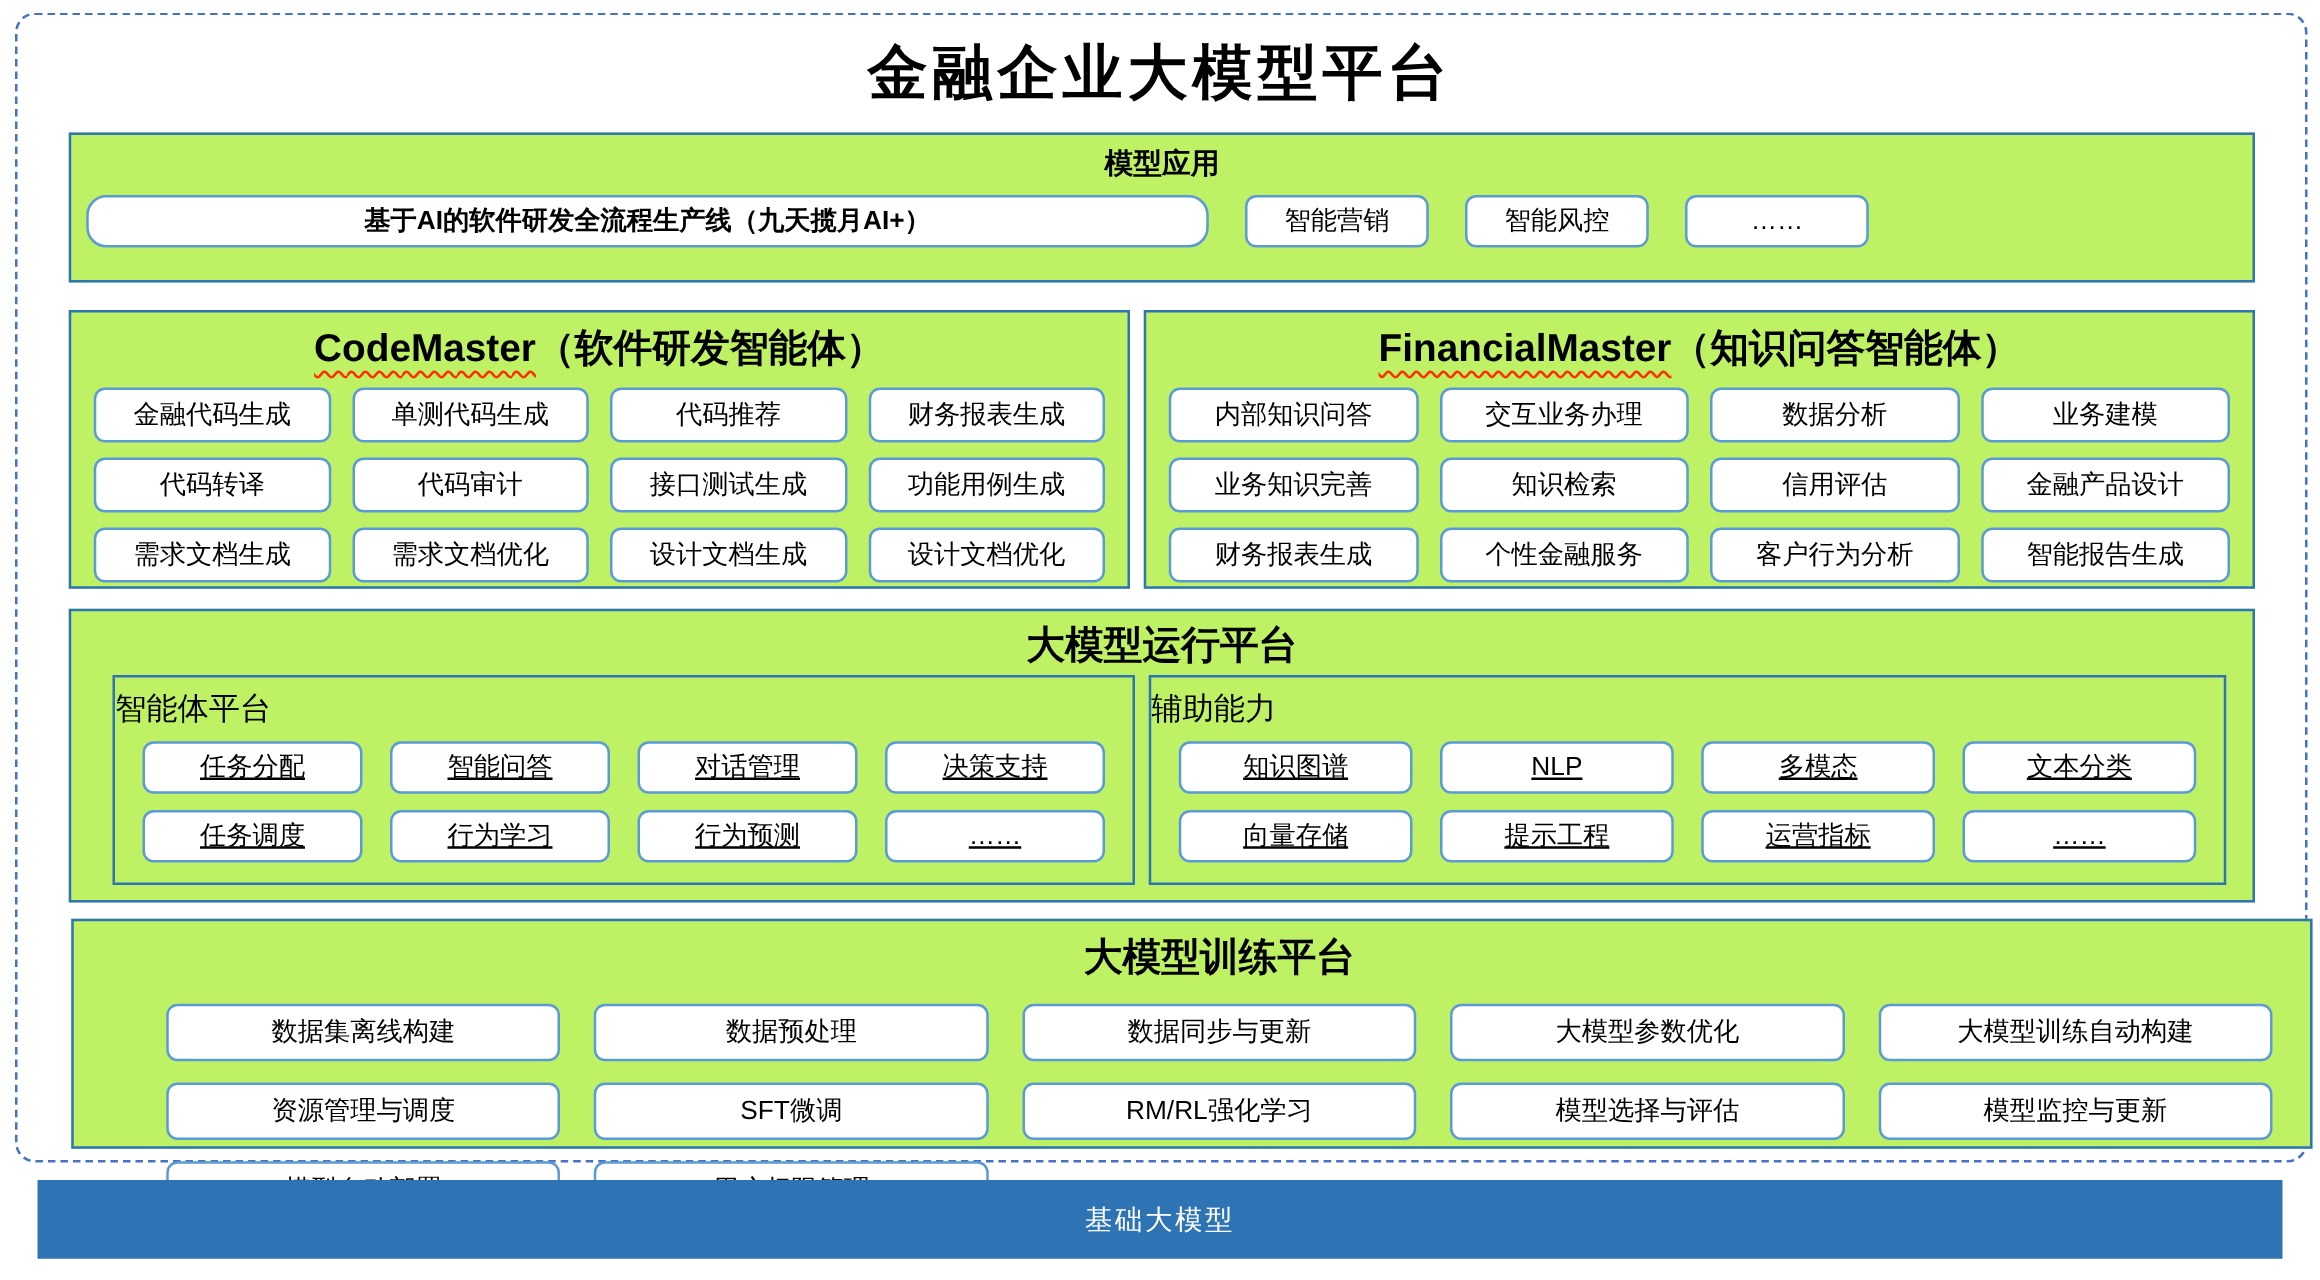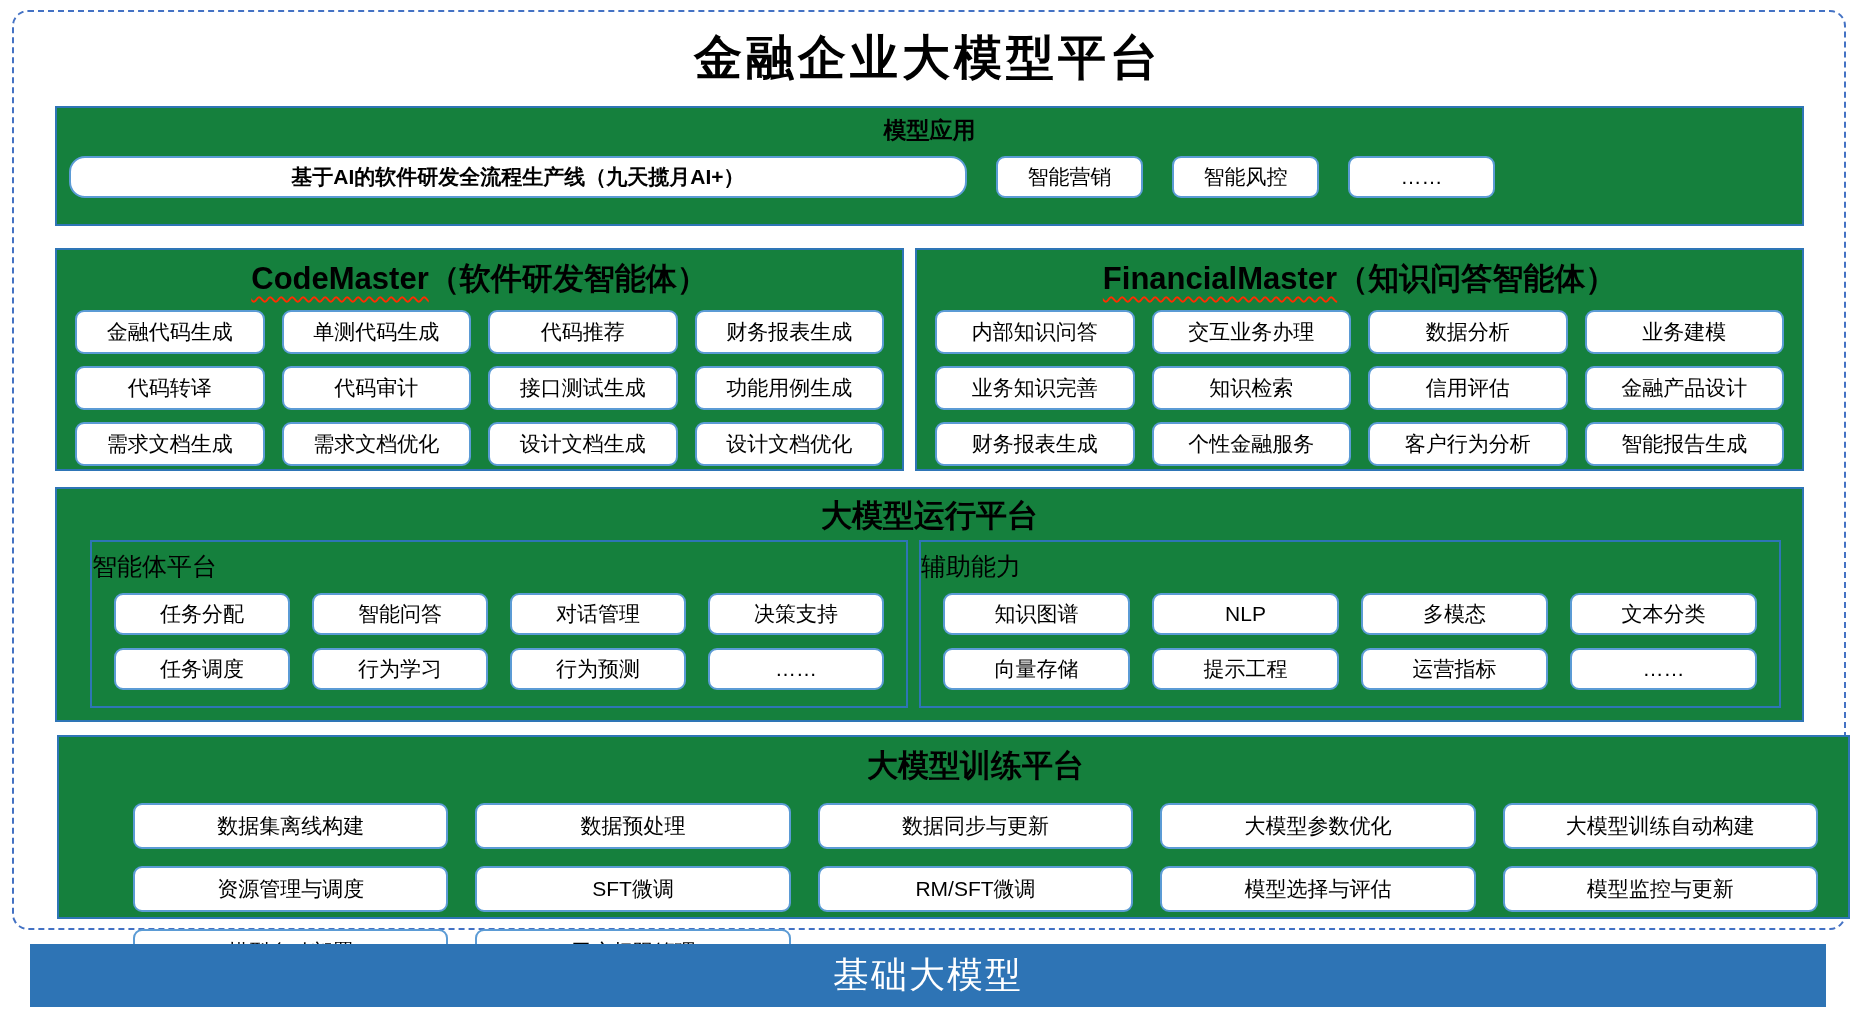--- a/index.html
+++ b/index.html
@@ -10,21 +10,21 @@
   .frame{
     position:absolute;left:12px;top:10px;width:1830px;height:916px;
     border:2px dashed var(--dash,#4472C4);border-radius:16px;
   }
   .main-title{
     position:absolute;left:0;top:26px;width:100%;text-align:center;
     font-family:"DejaVu Serif","Liberation Serif",serif;
     font-size:48px;font-weight:700;letter-spacing:4px;
   }
   .box{
-    position:absolute;background:#15803d;
+    position:absolute;background:#bef264;
     border:2px solid var(--boxb,#2E75B6);
   }
   .box-header{width:100%;text-align:center;font-weight:700;font-size:23px;margin-top:7px;}
   .agent-header{width:100%;text-align:center;font-weight:700;font-size:31px;margin-top:8px;margin-bottom:8px;}
   .sub-header{width:100%;text-align:left;font-weight:400;font-size:25px;margin-top:8px;margin-bottom:10px;}
   .wavy{
     text-decoration:underline;text-decoration-style:wavy;
     text-decoration-color:var(--wavy,#FF2D00);text-decoration-thickness:2px;
     text-underline-offset:7px;
   }
@@ -48,34 +48,34 @@
     column-gap:17px;row-gap:12px;padding:2px 18px 8px 18px;
   }
   
   #runtime{left:55px;top:487px;width:1745px;height:231px;}
   #agent-platform{left:33px;top:51px;width:814px;height:164px;}
   #aux-ability{left:862px;top:51px;width:858px;height:164px;}
   .sub-grid{
     display:grid;grid-template-columns:repeat(4,1fr);
     column-gap:22px;row-gap:13px;padding:0 22px;
   }
-  .sub-grid .btn{height:42px;}
+  .sub-grid .btn{height:42px;text-decoration:underline;}
   
   #training{left:57px;top:735px;width:1745px;height:180px;padding-left:44px;}
   .grid6{
     display:grid;grid-template-columns:repeat(5,1fr);
     column-gap:27px;row-gap:17px;padding:8px 30px 0 30px;
   }
   .grid6 .btn{height:46px;}
   
   #foundation{
     position:absolute;left:30px;top:944px;width:1796px;height:63px;
     background:var(--found,#2E74B5);color:#fff;
     display:flex;align-items:center;justify-content:center;
-    font-size:36px;letter-spacing:2px;
+    font-size:22px;letter-spacing:2px;
   }
 </style>
 </head>
 <body style="--dash: #4472C4; --boxb: #2E75B6; --btnb: #5B9BD5; --wavy: #FF2D00; --found: #2E74B5;">
 
 <div class="frame"></div>
 
 <div class="main-title">金融企业大模型平台</div>
 
 <div class="box" id="model-app">
@@ -159,21 +159,21 @@
 <div class="box" id="training">
   <div class="agent-header">大模型训练平台</div>
   <div class="grid6">
       <div class="btn">数据集离线构建</div>
       <div class="btn">数据预处理</div>
       <div class="btn">数据同步与更新</div>
       <div class="btn">大模型参数优化</div>
       <div class="btn">大模型训练自动构建</div>
       <div class="btn">资源管理与调度</div>
       <div class="btn">SFT微调</div>
-      <div class="btn">RM/SFT微调</div>
+      <div class="btn">RM/RL强化学习</div>
       <div class="btn">模型选择与评估</div>
       <div class="btn">模型监控与更新</div>
       <div class="btn">模型自动部署</div>
       <div class="btn">用户权限管理</div>
     </div>
 </div>
 
 <div id="foundation">
   <span>基础大模型</span>
 </div>

